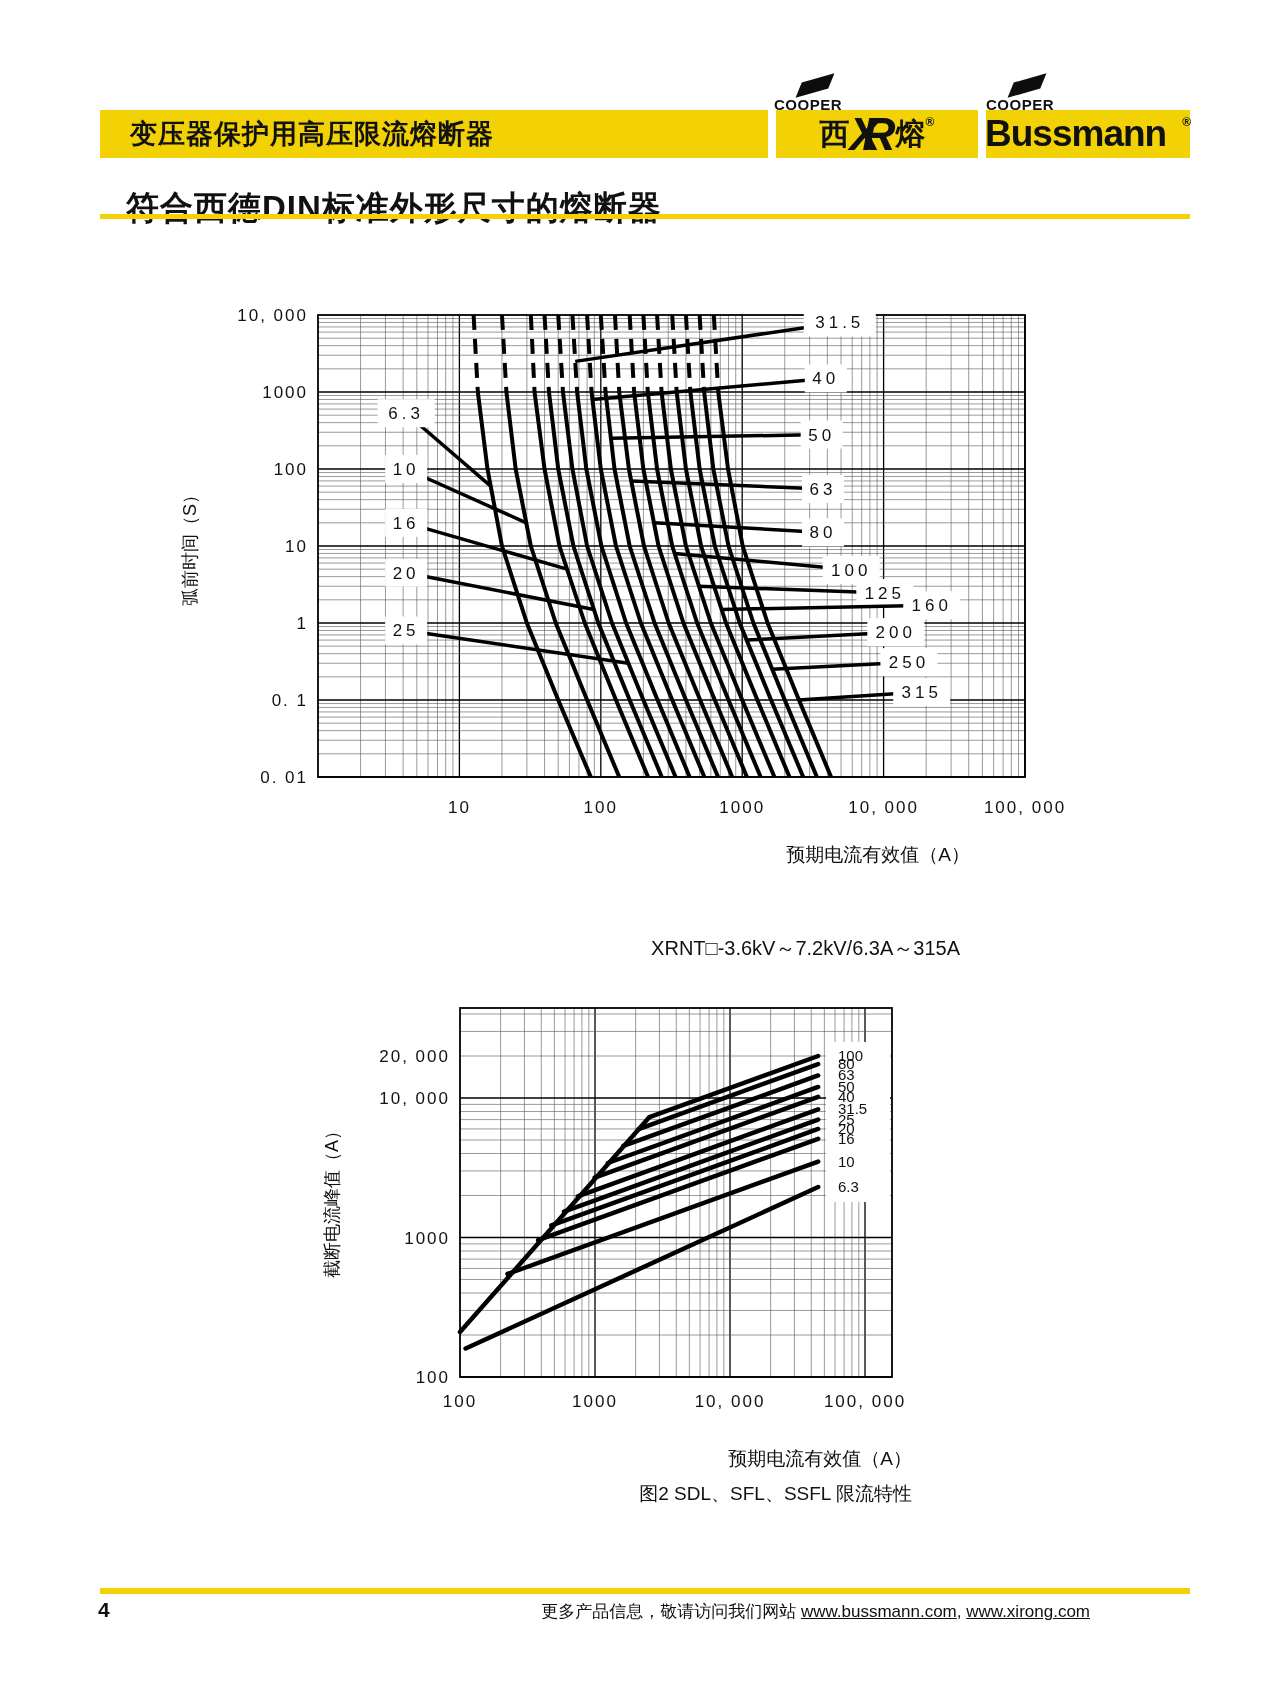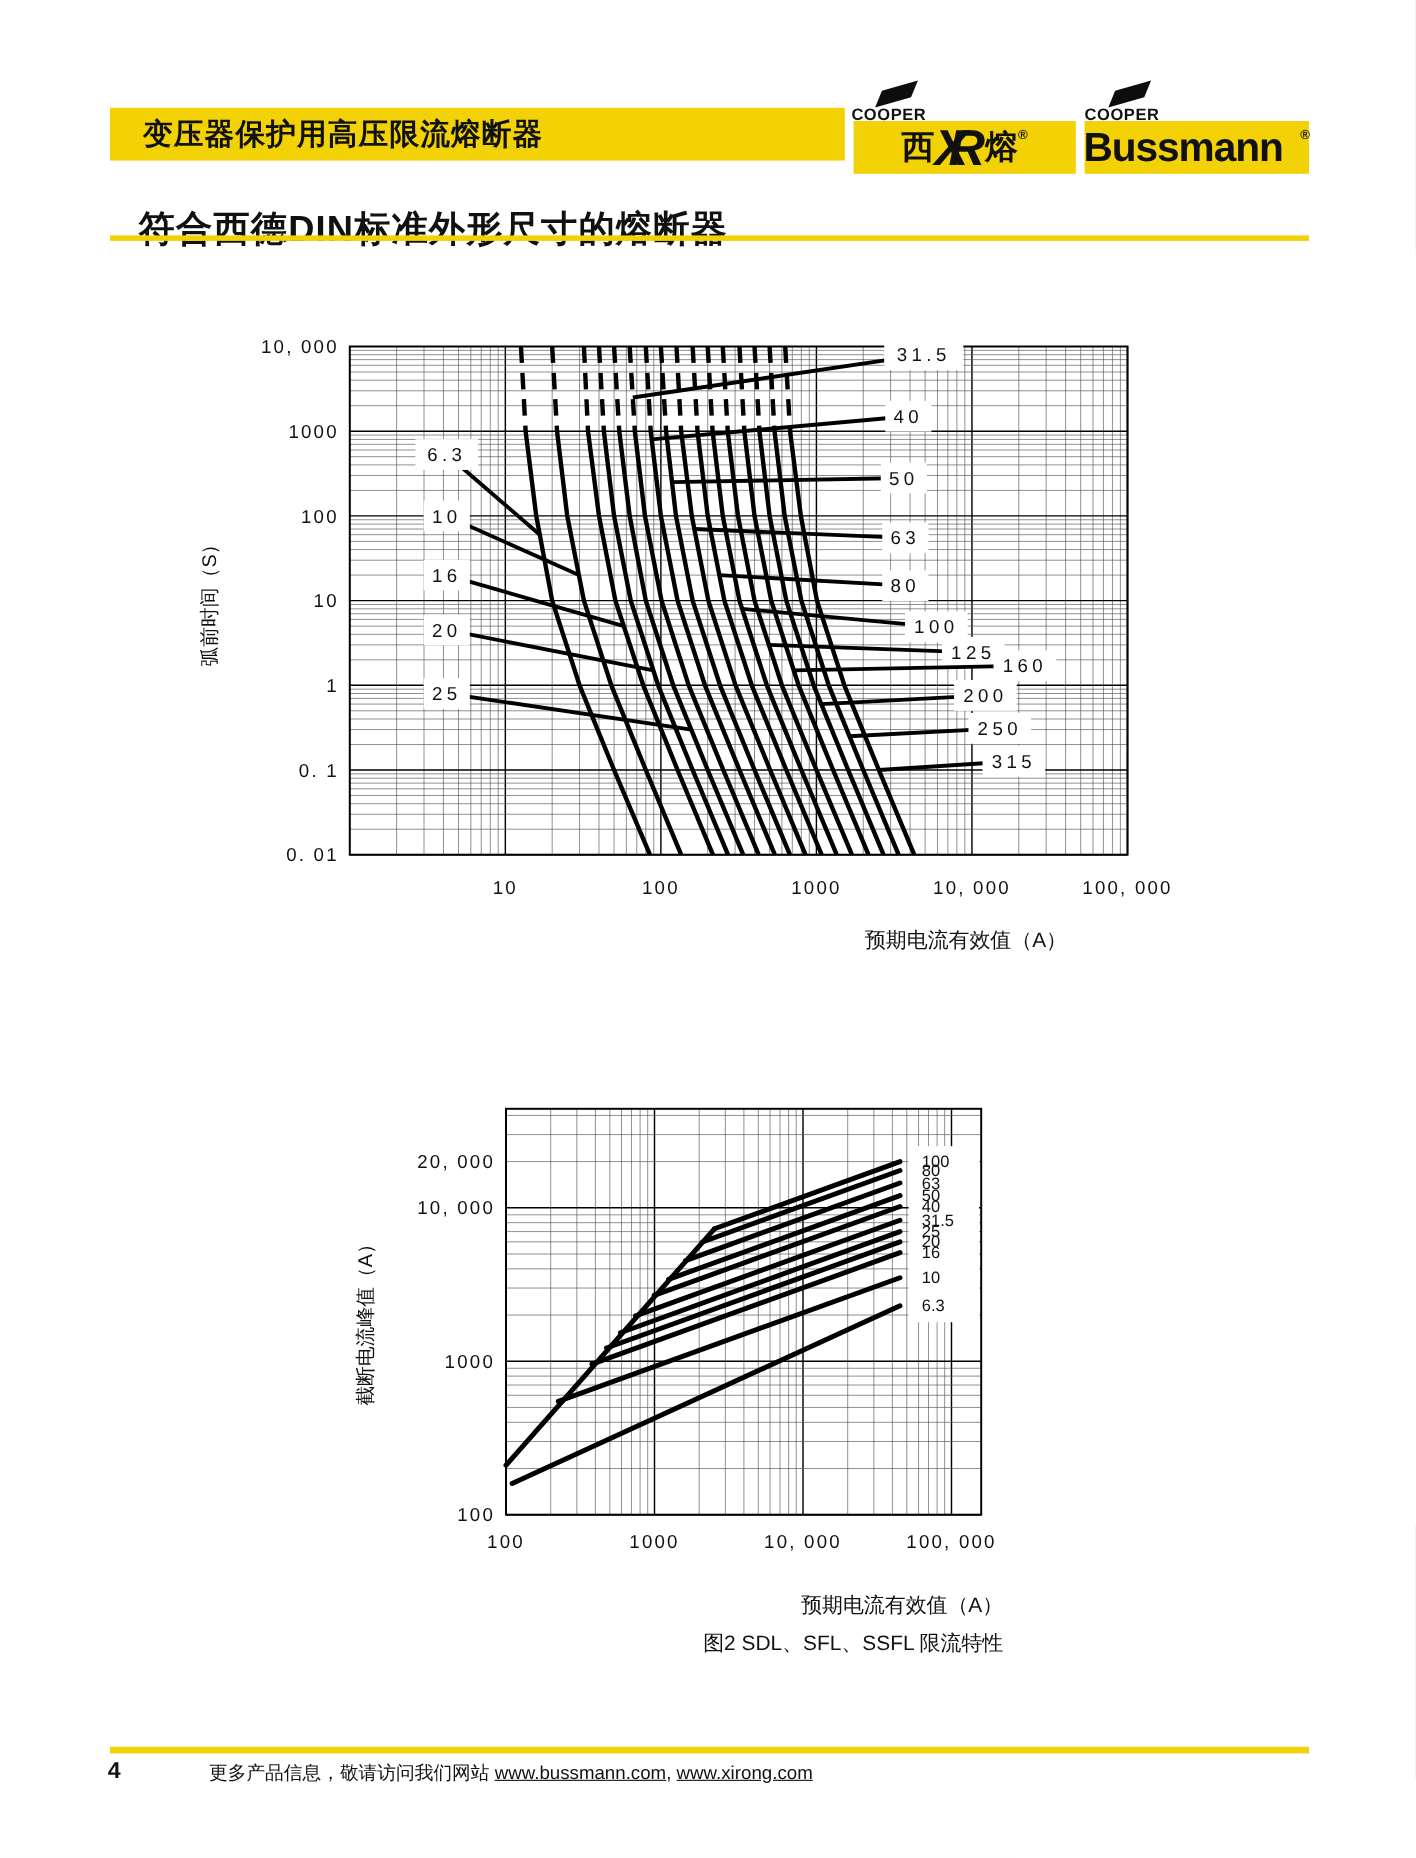--- a/index.html
+++ b/index.html
@@ -1,21 +1,21 @@
 <!DOCTYPE html>
 <html><head>
 <meta charset="utf-8">
 <style>
   html,body{margin:0;padding:0;background:#e8e8e8;}
   .page{position:relative;width:1287px;height:1689px;background:#ffffff;margin:0 auto;
         font-family:"Liberation Sans","DejaVu Sans",sans-serif;color:#111;overflow:hidden;}
   .abs{position:absolute;}
   .yellow{background:#F2D204;}
   
-  .topbar{left:100px;top:98px;width:668px;height:48px;display:flex;align-items:center;}
+  .topbar{left:100px;top:110px;width:668px;height:48px;display:flex;align-items:center;}
   .topbar-title{font-size:27px;font-weight:bold;padding-left:30px;letter-spacing:1px;}
   .logo-box{top:110px;height:48px;display:flex;align-items:center;justify-content:center;}
   .xr-box{left:776px;width:202px;}
   .buss-box{left:986px;width:204px;gap:16px;}
   .cooper{top:84px;height:22px;font-size:15px;font-weight:900;letter-spacing:.5px;margin-top:12px;}
   .cooper .pennant{position:absolute;left:24px;top:-17px;width:34px;height:13px;background:#0d0d0d;
         transform:rotate(-16deg) skewX(-38deg);}
   .cooper-1{left:774px;}
   .cooper-2{left:986px;}
   .xr-logo{display:flex;align-items:center;font-weight:900;}
@@ -24,21 +24,21 @@
   .xr-r{font-size:46px;font-style:italic;margin-left:-16px;line-height:40px;}
   .reg{font-size:12px;vertical-align:top;position:relative;top:-12px;font-weight:bold;}
   .buss-word{font-size:37px;font-weight:900;letter-spacing:-1px;}
   .page-title{left:126px;top:154px;font-size:33px;font-weight:bold;letter-spacing:1px;margin-top:32px;}
   .rule{left:100px;width:1090px;background:#F2D204;}
   .rule-top{top:214px;height:5px;}
   .rule-bottom{top:1588px;height:6px;}
   
   .cap{text-align:right;font-size:19px;}
   .cap-sub{font-size:20px;}
-  .footer-text{left:190px;top:1600px;width:900px;text-align:left;font-size:17px;}
+  .footer-text{left:190px;top:1600px;width:900px;text-align:right;font-size:17px;}
   .footer-text a{color:#111;}
   .pagenum{left:98px;top:1598px;font-size:21px;font-weight:bold;}
   svg{display:block;}
 </style>
 </head>
 <body>
 
 <div class="page">
 
   <div class="abs yellow topbar">
@@ -261,20 +261,21 @@
       <text x="138" y="41" font-size="17" letter-spacing="2" text-anchor="end" fill="#111">10, 000</text>
       <text x="138" y="118" font-size="17" letter-spacing="2" text-anchor="end" fill="#111">1000</text>
       <text x="138" y="195" font-size="17" letter-spacing="2" text-anchor="end" fill="#111">100</text>
       <text x="138" y="272" font-size="17" letter-spacing="2" text-anchor="end" fill="#111">10</text>
       <text x="138" y="349" font-size="17" letter-spacing="2" text-anchor="end" fill="#111">1</text>
       <text x="138" y="426" font-size="17" letter-spacing="2" text-anchor="end" fill="#111">0. 1</text>
       <text x="138" y="503" font-size="17" letter-spacing="2" text-anchor="end" fill="#111">0. 01</text>
       <text x="26" y="266" font-size="18" text-anchor="middle" fill="#111" transform="rotate(-90 26 266)">弧前时间（S）</text>
     </svg>
   <div class="abs cap" style="left:270px;top:842px;width:700px;">预期电流有效值（A）</div>
+  <div class="abs cap cap-sub" style="left:260px;top:935px;width:700px;">XRNT□-3.6kV～7.2kV/6.3A～315A</div>
 
   <svg id="chart2" class="abs" style="left:300px;top:990px;" width="660" height="440" viewBox="0 0 660 440">
       <line x1="200.63904941463747" y1="18" x2="200.63904941463747" y2="387" stroke="#555" stroke-width="0.6"></line>
       <line x1="224.41136938715445" y1="18" x2="224.41136938715445" y2="387" stroke="#555" stroke-width="0.6"></line>
       <line x1="241.27809882927494" y1="18" x2="241.27809882927494" y2="387" stroke="#555" stroke-width="0.6"></line>
       <line x1="254.36095058536253" y1="18" x2="254.36095058536253" y2="387" stroke="#555" stroke-width="0.6"></line>
       <line x1="265.0504188017919" y1="18" x2="265.0504188017919" y2="387" stroke="#555" stroke-width="0.6"></line>
       <line x1="274.0882354019247" y1="18" x2="274.0882354019247" y2="387" stroke="#555" stroke-width="0.6"></line>
       <line x1="281.9171482439124" y1="18" x2="281.9171482439124" y2="387" stroke="#555" stroke-width="0.6"></line>
       <line x1="288.82273877430885" y1="18" x2="288.82273877430885" y2="387" stroke="#555" stroke-width="0.6"></line>

